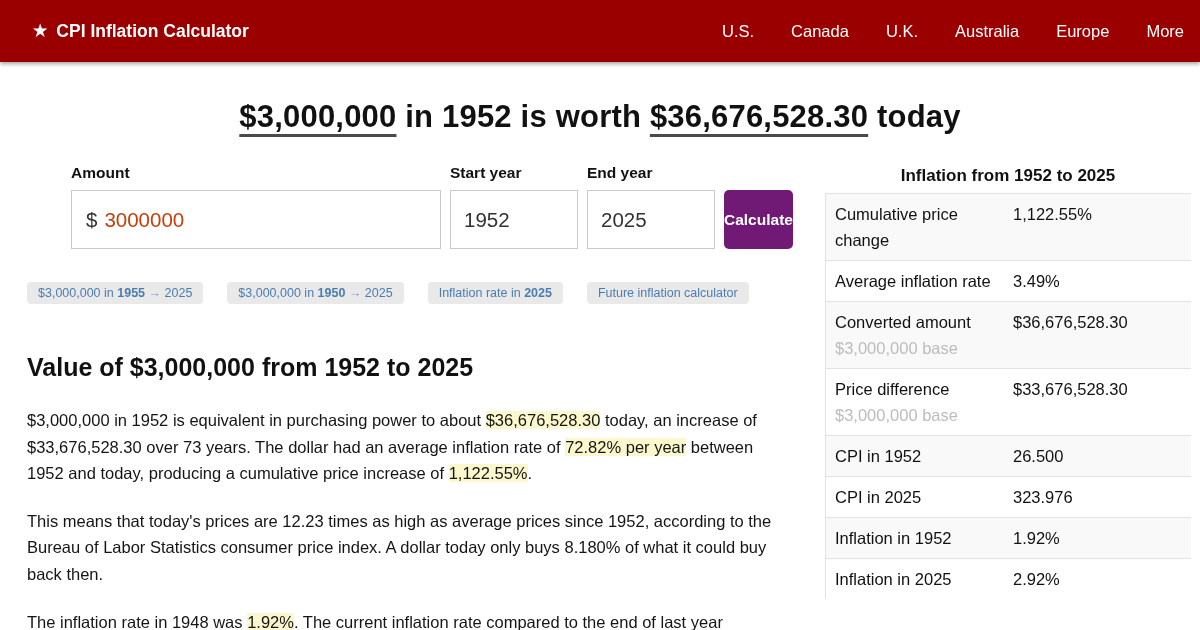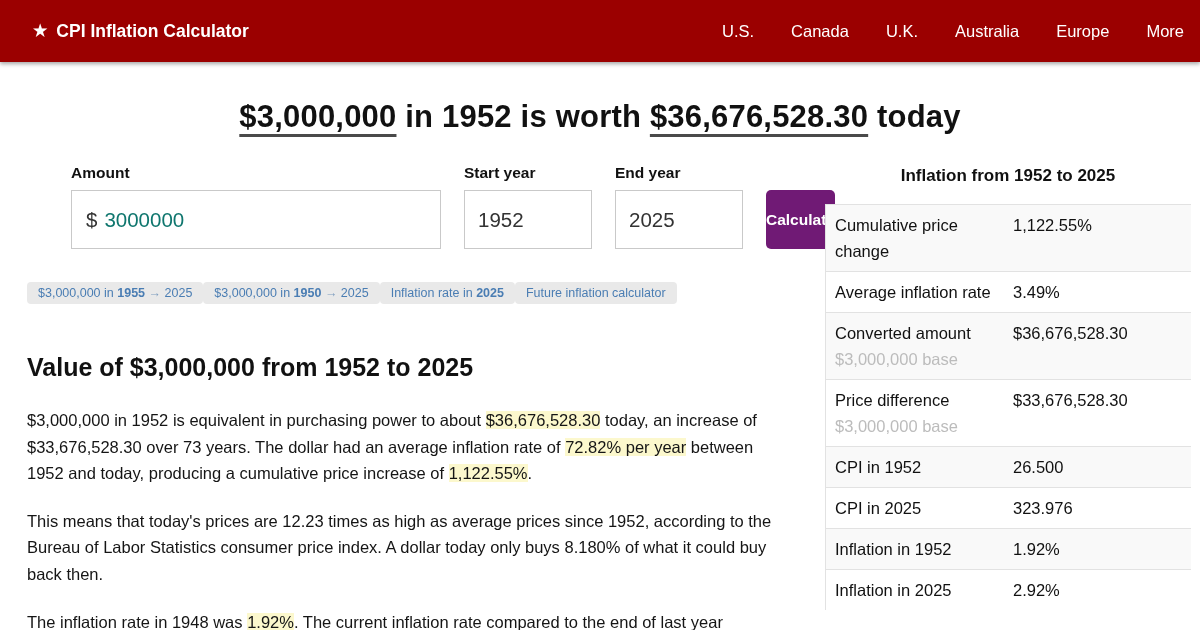--- a/index.html
+++ b/index.html
@@ -20,51 +20,51 @@
   h1 { text-align: center; font-size: 31px; font-weight: bold; color: #111;
     margin: 37px 0 29px; letter-spacing: 0.2px; }
   h1 a { color: #111; text-decoration: underline; text-decoration-color: #4a4a4a;
     text-decoration-thickness: 3px; text-underline-offset: 7px; }
 
   .layout { display: flex; padding-left: 27px; align-items: flex-start; }
   .left-col { width: 762px; }
   .right-col { width: 366px; margin-left: 36px; }
 
   
-  .form-row { display: flex; gap: 23px; align-items: flex-end; padding-left: 44px; }
+  .form-row { display: flex; gap: 9px; align-items: flex-end; padding-left: 44px; }
   .field label { display: block; font-weight: bold; font-size: 15.5px;
     color: #111; margin-bottom: 8px; }
   .amount-box { width: 370px; height: 59px; border: 1px solid #c9c9c9;
     display: flex; align-items: center; padding-left: 14px; background: #fff; }
   .amount-box .cur { font-size: 20.5px; color: #333; }
   .amount-box input { border: none; outline: none; flex: 1; height: 100%;
-    font-size: 20.5px; color: #0f766e; font-family: inherit; padding-left: 7px; }
+    font-size: 20.5px; color: #c2410c; font-family: inherit; padding-left: 7px; }
   .year-input { width: 128px; height: 59px; border: 1px solid #c9c9c9;
     font-size: 20.5px; color: #333; font-family: inherit; padding-left: 13px;
     outline: none; }
   .calc-btn { width: 122px; height: 59px; background: #701a75; color: #fff;
     border: none; border-radius: 5px; font-size: 15.5px; font-weight: bold;
     font-family: inherit; cursor: pointer; }
 
   
-  .chips { display: flex; gap: 0; margin-top: 33px; }
+  .chips { display: flex; gap: 24px; margin-top: 33px; }
   .chip { background: #e9e9e9; border-radius: 4px; padding: 4px 11px;
     font-size: 12.5px; color: #4a7db3; text-decoration: none; white-space: nowrap; }
   .chip b { font-weight: bold; }
   .chip .arrow { color: #7d9cbe; }
 
   
   h2 { font-size: 25px; font-weight: bold; color: #111; margin: 49px 0 25px; }
   .left-col p { font-size: 16.5px; line-height: 26.6px; color: #151515;
     margin-bottom: 21px; }
   .hl { background: #fcf8cd; }
 
   
   .tbl-title { font-weight: bold; font-size: 17px; text-align: center;
-    margin: 2px 0 18px; color: #111; }
+    margin: 2px 0 7px; color: #111; }
   .tbl { border-left: 1px solid #e2e2e2; }
   .trow { display: flex; border-top: 1px solid #e2e2e2; padding: 7px 0 7px 9px; }
   .trow:nth-child(odd) { background: #f9f9f9; }
   .trow .lbl-wrap { width: 178px; padding-right: 10px; }
   .trow .lbl { font-size: 16.5px; line-height: 26px; color: #111; }
   .trow .sub { font-size: 16.5px; line-height: 26px; color: #bcbcbc; }
   .trow .val { font-size: 16.5px; line-height: 26px; color: #111; }
 </style>
 </head>
 <body>

